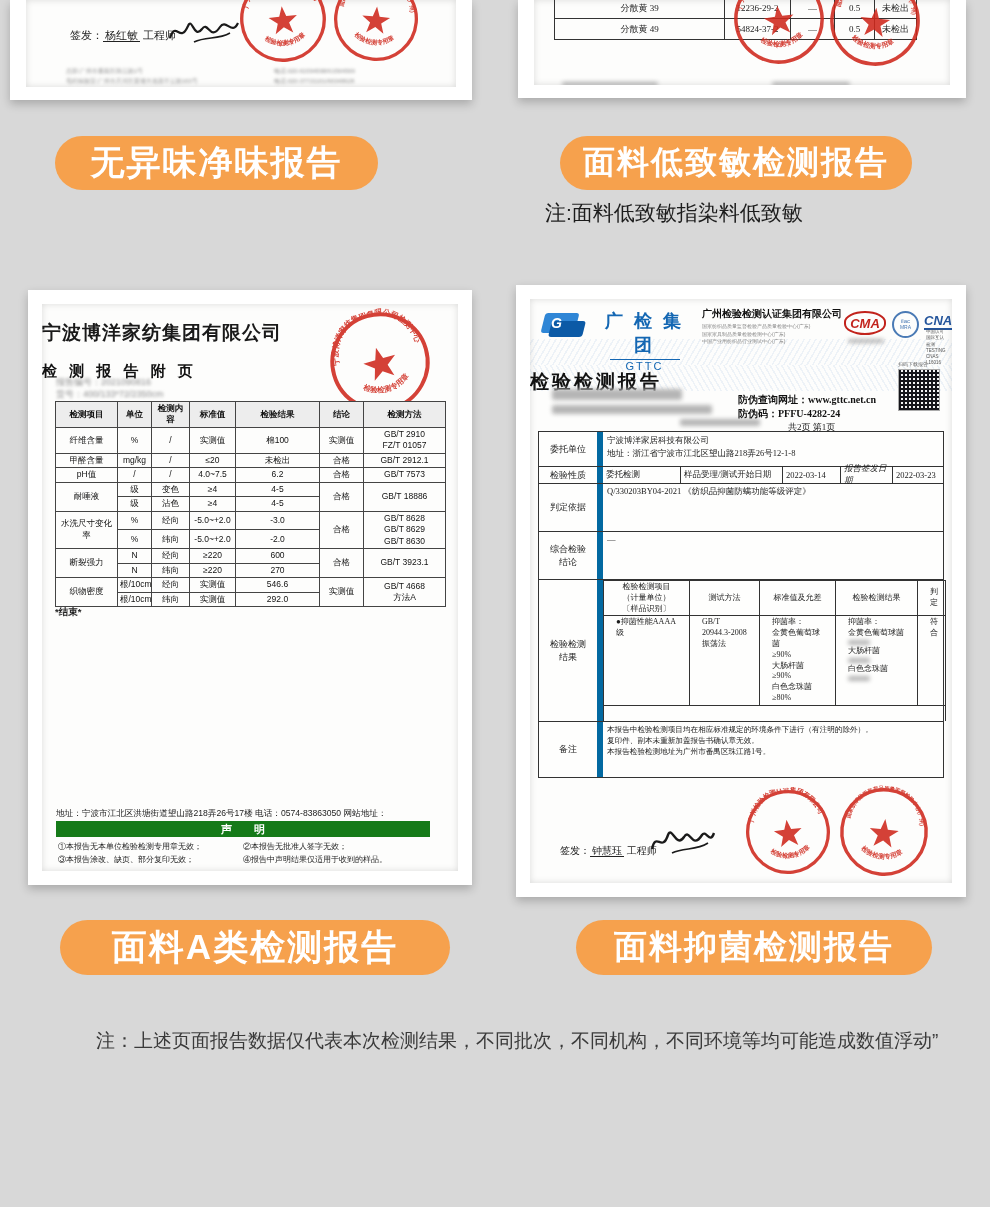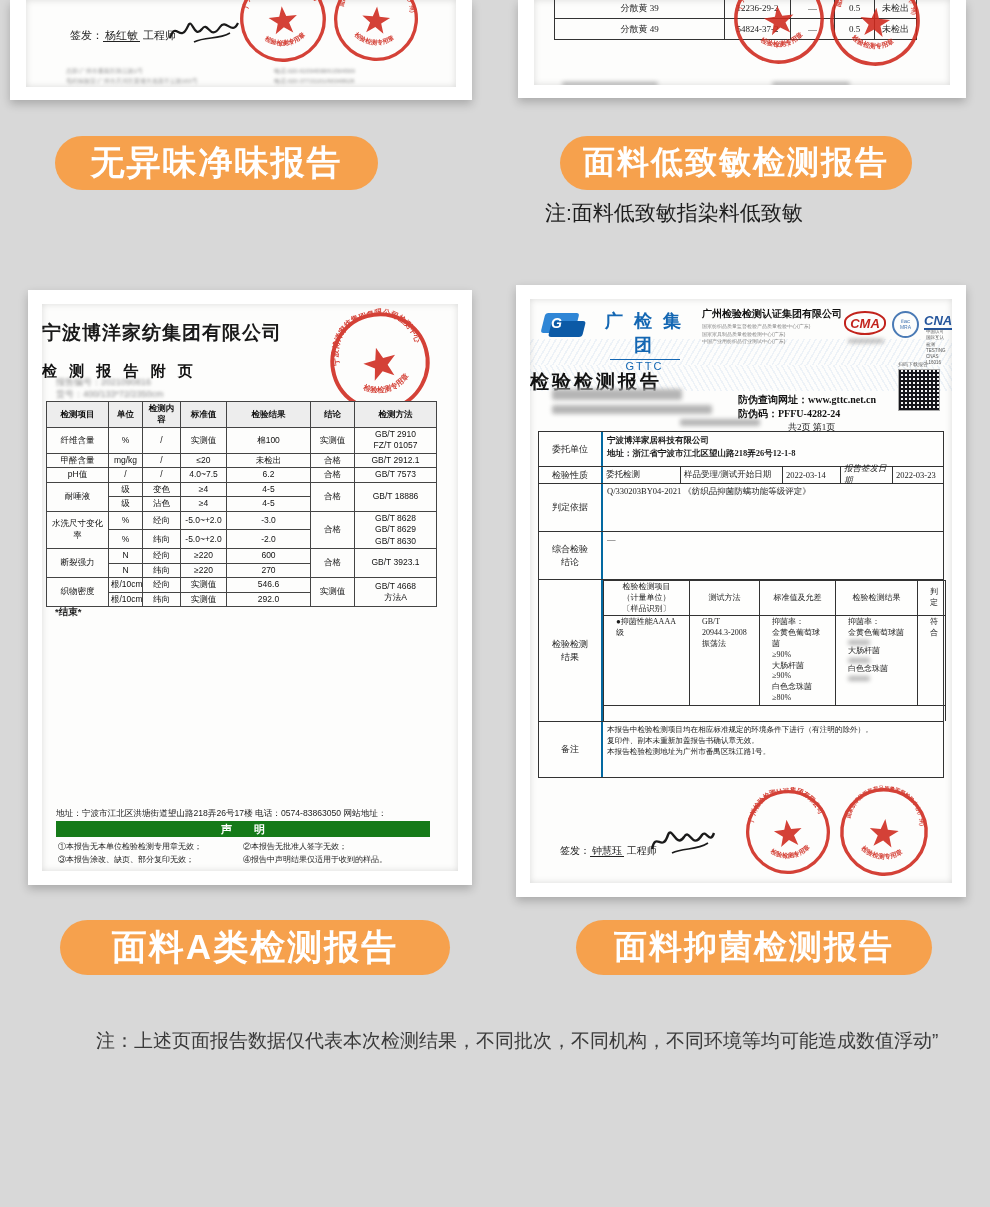--- a/index.html
+++ b/index.html
@@ -25,21 +25,21 @@
 
   
   table.atab { border-collapse:collapse; table-layout:fixed; width:390px; font-size:8.5px; color:#111; }
   table.atab th, table.atab td { border:1px solid #444; padding:1px 2px; text-align:center; line-height:1.35; }
   table.atab th { background:#ededed; font-weight:bold; }
 
   
   .rtab { position:absolute; border:1px solid #333; font-family:"Liberation Serif", serif; font-size:8.5px; color:#1c1c1c; background:rgba(255,255,255,.35); }
   .rrow { display:flex; border-top:1px solid #333; }
   .rrow:first-child { border-top:none; }
-  .rlabel { width:64px; border-right:2px solid #0369a1; display:flex; align-items:center; justify-content:center;
+  .rlabel { width:64px; border-right:6px solid #0369a1; display:flex; align-items:center; justify-content:center;
             text-align:center; font-size:9px; flex:0 0 auto; }
   .rcontent { flex:1 1 auto; padding:2px 4px; }
   .rcell { border-right:1px solid #333; padding:2px 3px; display:flex; align-items:center; }
   .rcell:last-child { border-right:none; }
 
   table.ntab { border-collapse:collapse; table-layout:fixed; width:100%; font-size:8px; }
   table.ntab th, table.ntab td { border:1px solid #333; padding:1px 12px; line-height:1.35; vertical-align:top; text-align:left; }
   table.ntab th { font-weight:normal; text-align:center; vertical-align:middle; }
   table.ntab tr td { border-bottom:none; }
 
@@ -185,21 +185,21 @@
             </defs>
             <circle cx="60" cy="60" r="55" fill="none" stroke="currentColor" stroke-width="4.5"></circle>
             <text font-size="9" fill="currentColor" font-weight="bold"><textPath href="#st4" startOffset="50%" text-anchor="middle">宁波博洋家纺集团有限公司检测中心</textPath></text>
             <polygon fill="currentColor" points="60,43 64.7,56.5 79,56.8 67.6,65.5 71.8,79.2 60,71 48.2,79.2 52.4,65.5 41,56.8 55.3,56.5"></polygon>
             <text font-size="8.5" fill="currentColor" font-weight="bold"><textPath href="#sb4" startOffset="50%" text-anchor="middle">检验检测专用章</textPath></text>
           </svg>
         </div>
       <div class="abs blurtxt" style="left:14px; top:72px; font-size:9px;">报告编号：2021090816</div>
       <div class="abs blurtxt" style="left:14px; top:84px; font-size:9px;">货号：400/133*72/2350cm</div>
 
-      <table class="atab abs" style="left:4px; top:97px;">
+      <table class="atab abs" style="left:13px; top:97px;">
         <colgroup>
             <col style="width:62px">
             <col style="width:34px">
             <col style="width:38px">
             <col style="width:46px">
             <col style="width:84px">
             <col style="width:44px">
             <col style="width:82px">
           </colgroup>
         <tbody>
@@ -364,21 +364,21 @@
       <div class="abs" style="left:208px; top:108px; font-size:10px; font-weight:bold; font-family:'Liberation Serif',serif; color:#111;">防伪码：PFFU-4282-24</div>
       <div class="abs" style="left:258px; top:122px; font-size:9px; font-family:'Liberation Serif',serif; color:#222;">共2页 第1页</div>
       <div class="abs ctr" style="right:8px; top:62px; width:46px;">
         <div style="font-size:5px; color:#666; margin-bottom:2px;">扫码下载报告</div>
         <div class="qr"></div>
       </div>
 
       <div class="rtab" style="left:8px; top:132px; width:406px;">
         <div class="rrow" style="height:34px;">
           <div class="rlabel">委托单位</div>
-          <div class="rcontent pre" style="line-height:1.5;font-weight:bold;">宁波博洋家居科技有限公司
+          <div class="rcontent pre" style="line-height:1.5;">宁波博洋家居科技有限公司
 地址：浙江省宁波市江北区望山路218弄26号12-1-8</div>
         </div>
         <div class="rrow" style="height:17px;">
           <div class="rlabel">检验性质</div>
           <div class="rcell" style="width:78px;">委托检测</div>
           <div class="rcell" style="width:102px;">样品受理/测试开始日期</div>
           <div class="rcell" style="width:58px;">2022-03-14</div>
           <div class="rcell" style="width:52px;font-style:italic;">报告签发日期</div>
           <div class="rcell" style="flex:1;">2022-03-23</div>
         </div>

